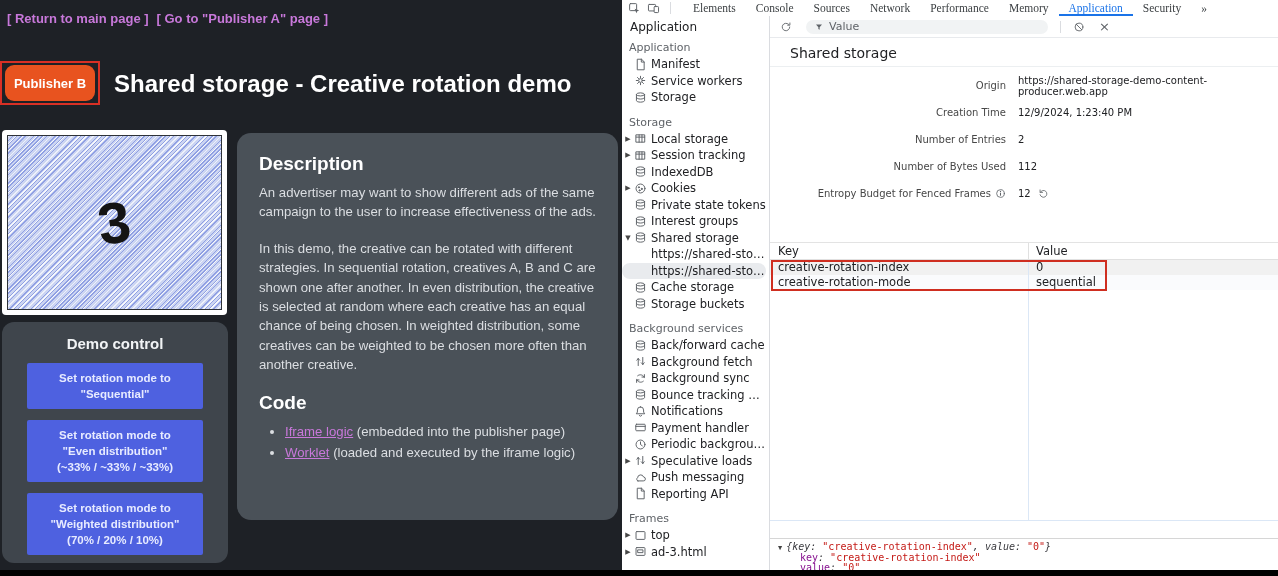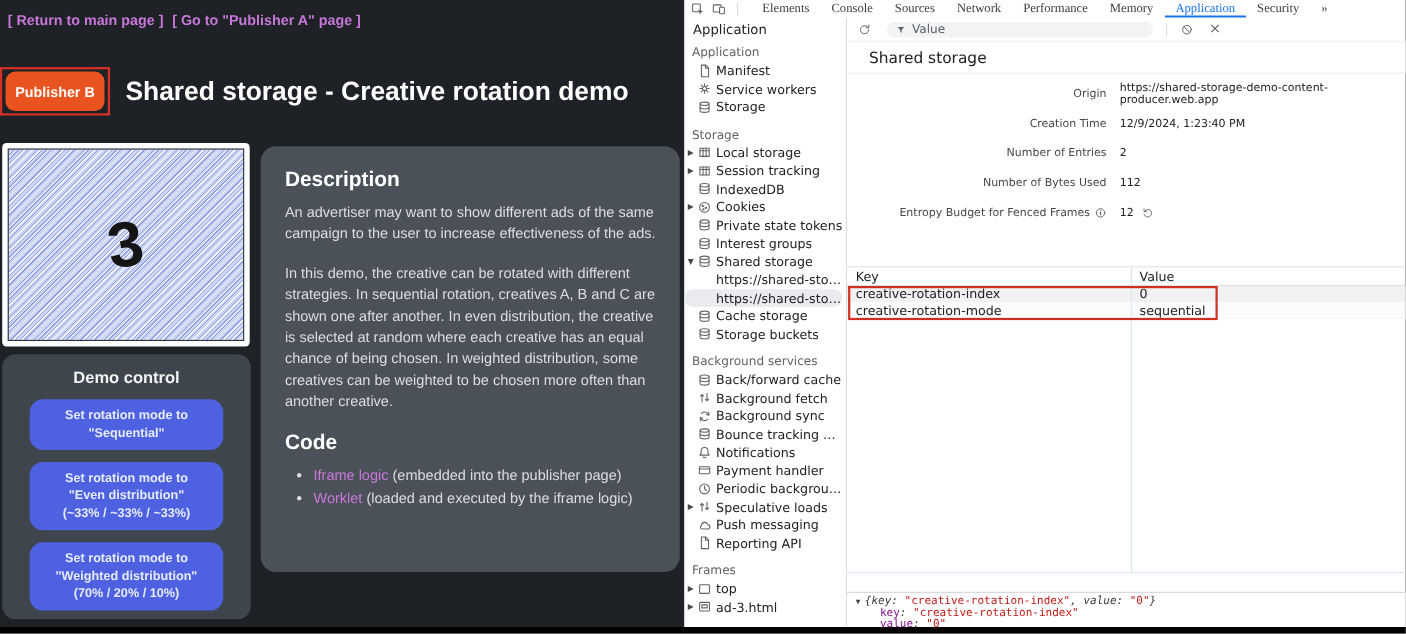--- a/index.html
+++ b/index.html
@@ -40,33 +40,33 @@
     display:flex; align-items:center; justify-content:center;
   }
   .creative-number { font-size:58px; font-weight:700; color:#141414; transform:rotate(-8deg); }
   .demo-panel {
     position:absolute; left:2px; top:322px; width:226px; height:241px;
     background:var(--demo-panel-gray,#3f454c); border-radius:12px; text-align:center;
   }
   .demo-title { margin-top:13px; font-size:15px; font-weight:700; color:#f1f3f5; }
   .demo-btn {
     display:block; width:176px; margin:11px auto 0; background:var(--button-blue,#4e61e0);
-    border:none; border-radius:12px; color:#e7ebff; font-weight:700; font-size:11.5px;
+    border:none; border-radius:2px; color:#e7ebff; font-weight:700; font-size:11.5px;
     line-height:16px; padding:7px 4px; font-family:inherit; cursor:pointer;
   }
   .desc-panel {
     position:absolute; left:237px; top:133px; width:381px; height:387px;
     background:var(--panel-gray,#4a5158); border-radius:14px; padding:14px 22px;
     color:#dbdee2; overflow:hidden;
   }
   .desc-panel h2 { margin:6px 0 8px; font-size:19px; font-weight:700; color:#fff; }
   .desc-p { margin:0 0 17px; font-size:13.2px; line-height:1.47; }
   .code-list { margin:2px 0 0; padding-left:26px; font-size:13.2px; line-height:1.5; }
   .code-list li { margin-bottom:2px; }
-  .code-link { color:var(--link-purple,#c878da); cursor:pointer; }
+  .code-link { color:var(--link-purple,#c878da); cursor:pointer;text-decoration:underline; }
 
   
   .devtools {
     position:absolute; left:622px; top:0; width:656px; height:570px; background:#fff;
     font-family:"DejaVu Sans","Liberation Sans",sans-serif; color:#202124; font-size:11.5px;
   }
   .dt-row1 { display:flex; align-items:center; height:16px; padding:0 0 0 6px; }
   .icon-btn { display:flex; align-items:center; cursor:pointer; margin-right:6px; }
   .icon-btn svg { width:13px; height:13px; }
   .vdiv { width:1px; height:12px; background:#dadce0; margin:0 4px; }

